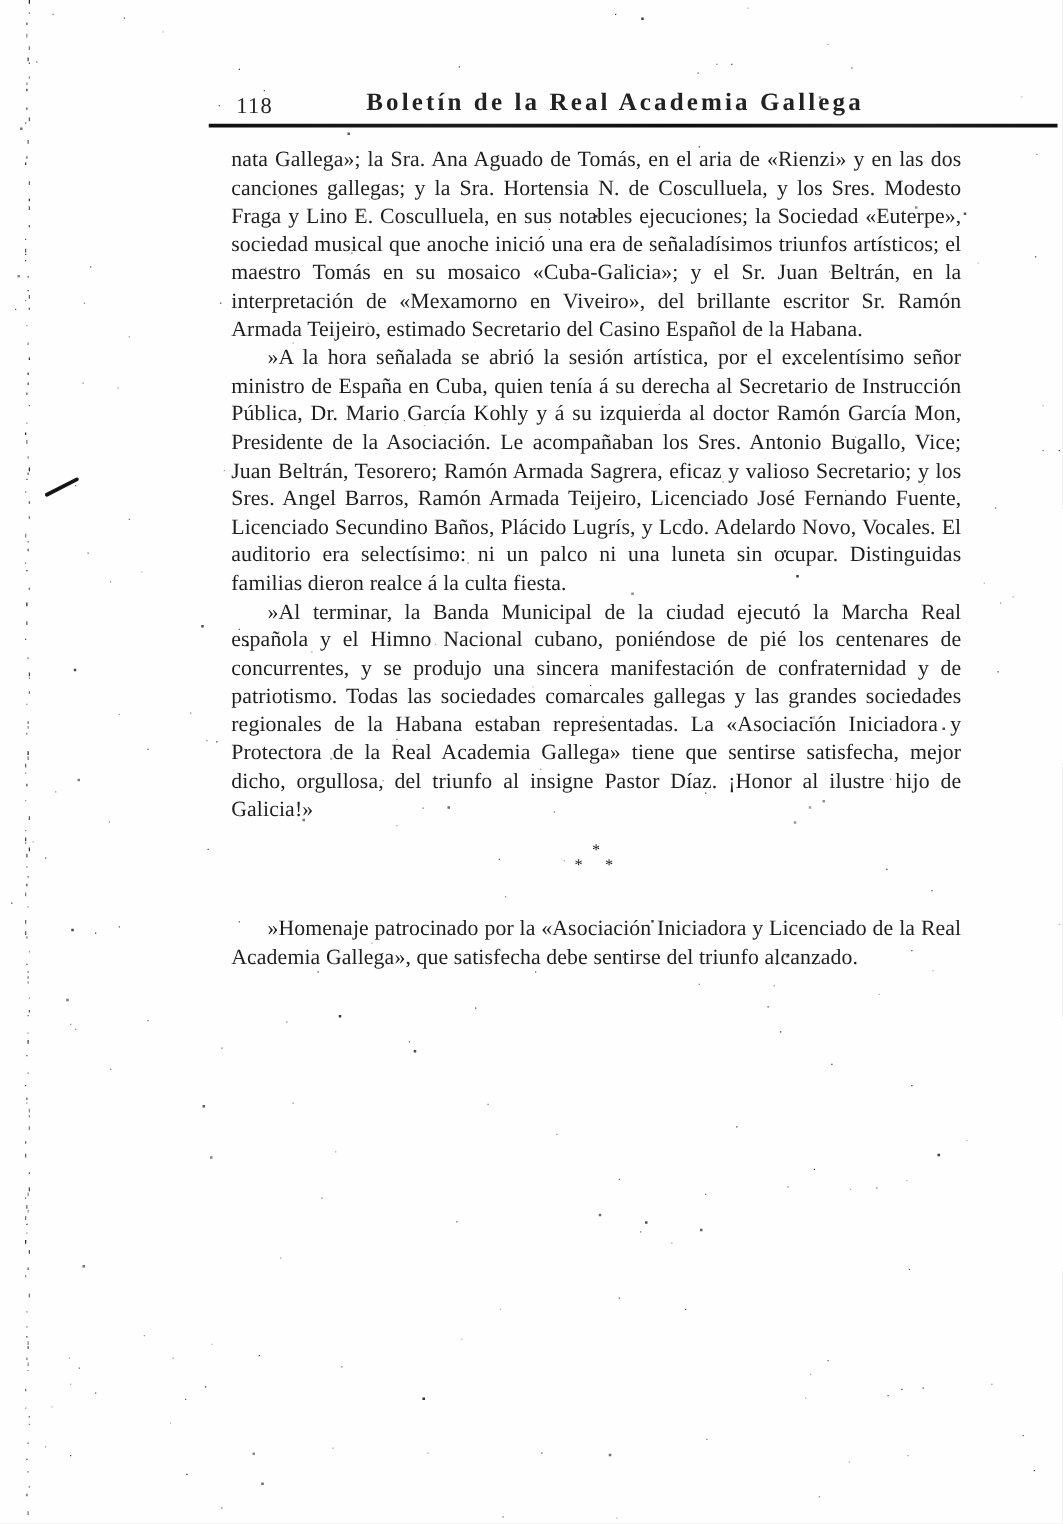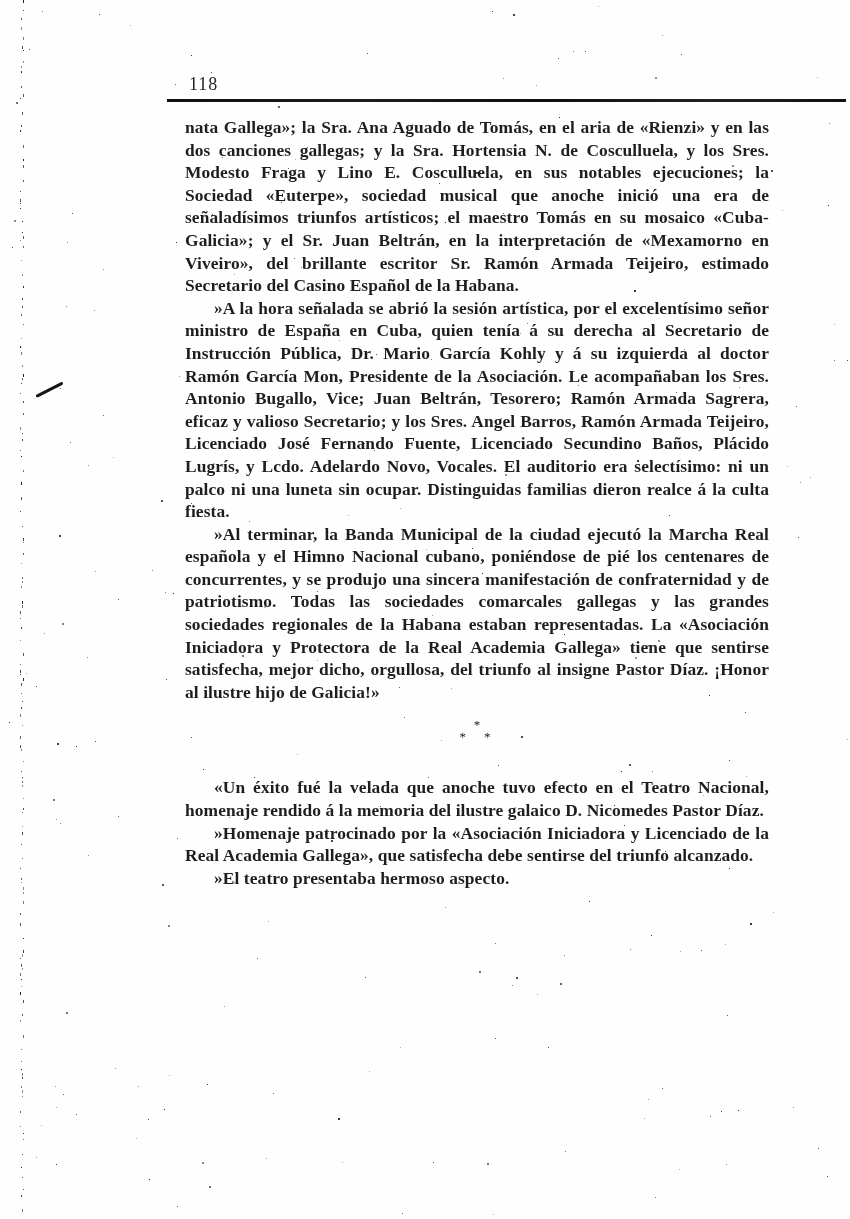--- a/index.html
+++ b/index.html
@@ -59,21 +59,21 @@
     top: 116px;
     width: 584px;
     font-size: 17.4px;
     line-height: 22.6px;
     text-align: justify;
     text-align-last: left;
     color: #1e1e1e;
     filter: blur(0.22px);
     letter-spacing: 0.1px;
   }
-  .article p { margin: 0; font-weight: bold; }
+  .article p { margin: 0; }
   .article p.ind { text-indent: 29px; }
 
   .attribution {
     margin-top: 21px !important;
     text-align: right !important;
     font-style: italic;
     padding-right: 8px;
     letter-spacing: 0.6px;
   }
 
@@ -106,37 +106,36 @@
   .noise { position: absolute; inset: 0; pointer-events: none; }
   .noise i { position: absolute; display: block; background: #151515; }
 </style>
 </head>
 <body>
 
 <div class="page">
 
   <div class="header">
     <span class="page-number">118</span>
+    <span class="header-title">Boletín de la Real Academia Gallega</span>
   </div>
   <div class="header-rule"></div>
 
   <div class="article">
     <p class="cont">nata Gallega»; la Sra. Ana Aguado de Tomás, en el aria de «Rienzi» y en las dos canciones gallegas; y la Sra. Hortensia N. de Cosculluela, y los Sres. Modesto Fraga y Lino E. Cosculluela, en sus notables ejecuciones; la Sociedad «Euterpe», sociedad musical que anoche inició una era de señaladísimos triunfos artísticos; el maestro Tomás en su mosaico «Cuba-Galicia»; y el Sr. Juan Beltrán, en la interpretación de «Mexamorno en Viveiro», del brillante escritor Sr. Ramón Armada Teijeiro, estimado Secretario del Casino Español de la Habana.</p>
     <p class="ind">»A la hora señalada se abrió la sesión artística, por el excelentísimo señor ministro de España en Cuba, quien tenía á su derecha al Secretario de Instrucción Pública, Dr. Mario García Kohly y á su izquierda al doctor Ramón García Mon, Presidente de la Asociación. Le acompañaban los Sres. Antonio Bugallo, Vice; Juan Beltrán, Tesorero; Ramón Armada Sagrera, eficaz y valioso Secretario; y los Sres. Angel Barros, Ramón Armada Teijeiro, Licenciado José Fernando Fuente, Licenciado Secundino Baños, Plácido Lugrís, y Lcdo. Adelardo Novo, Vocales. El auditorio era selectísimo: ni un palco ni una luneta sin ocupar. Distinguidas familias dieron realce á la culta fiesta.</p>
     <p class="ind">»Al terminar, la Banda Municipal de la ciudad ejecutó la Marcha Real española y el Himno Nacional cubano, poniéndose de pié los centenares de concurrentes, y se produjo una sincera manifestación de confraternidad y de patriotismo. Todas las sociedades comarcales gallegas y las grandes sociedades regionales de la Habana estaban representadas. La «Asociación Iniciadora y Protectora de la Real Academia Gallega» tiene que sentirse satisfecha, mejor dicho, orgullosa, del triunfo al insigne Pastor Díaz. ¡Honor al ilustre hijo de Galicia!»</p>
 
 
     <div class="asterism">
       <span class="row1">*</span><br>
       <span class="row2"><span>*</span><span>*</span></span>
     </div>
 
-    <p class="ind">«Un éxito fué la velada que anoche tuvo efecto en el Teatro Nacional, homenaje rendido á la memoria del ilustre galaico D. Nicomedes Pastor Díaz.</p>
     <p class="ind">»Homenaje patrocinado por la «Asociación Iniciadora y Licenciado de la Real Academia Gallega», que satisfecha debe sentirse del triunfo alcanzado.</p>
-    <p class="ind">»El teatro presentaba hermoso aspecto.</p>
   </div>
 
   <div class="pen-mark"></div>
 
   <div class="noise">
       <i style="left: 273px; top: 1093px; width: 1px; height: 1px; opacity: 0.66;"></i>
       <i style="left: 56px; top: 819px; width: 1px; height: 1px; opacity: 0.45;"></i>
       <i style="left: 503px; top: 78px; width: 1px; height: 1px; opacity: 0.44;"></i>
       <i style="left: 179px; top: 376px; width: 1px; height: 1px; opacity: 0.44;"></i>
       <i style="left: 732px; top: 165px; width: 2px; height: 2px; opacity: 0.49;"></i>

